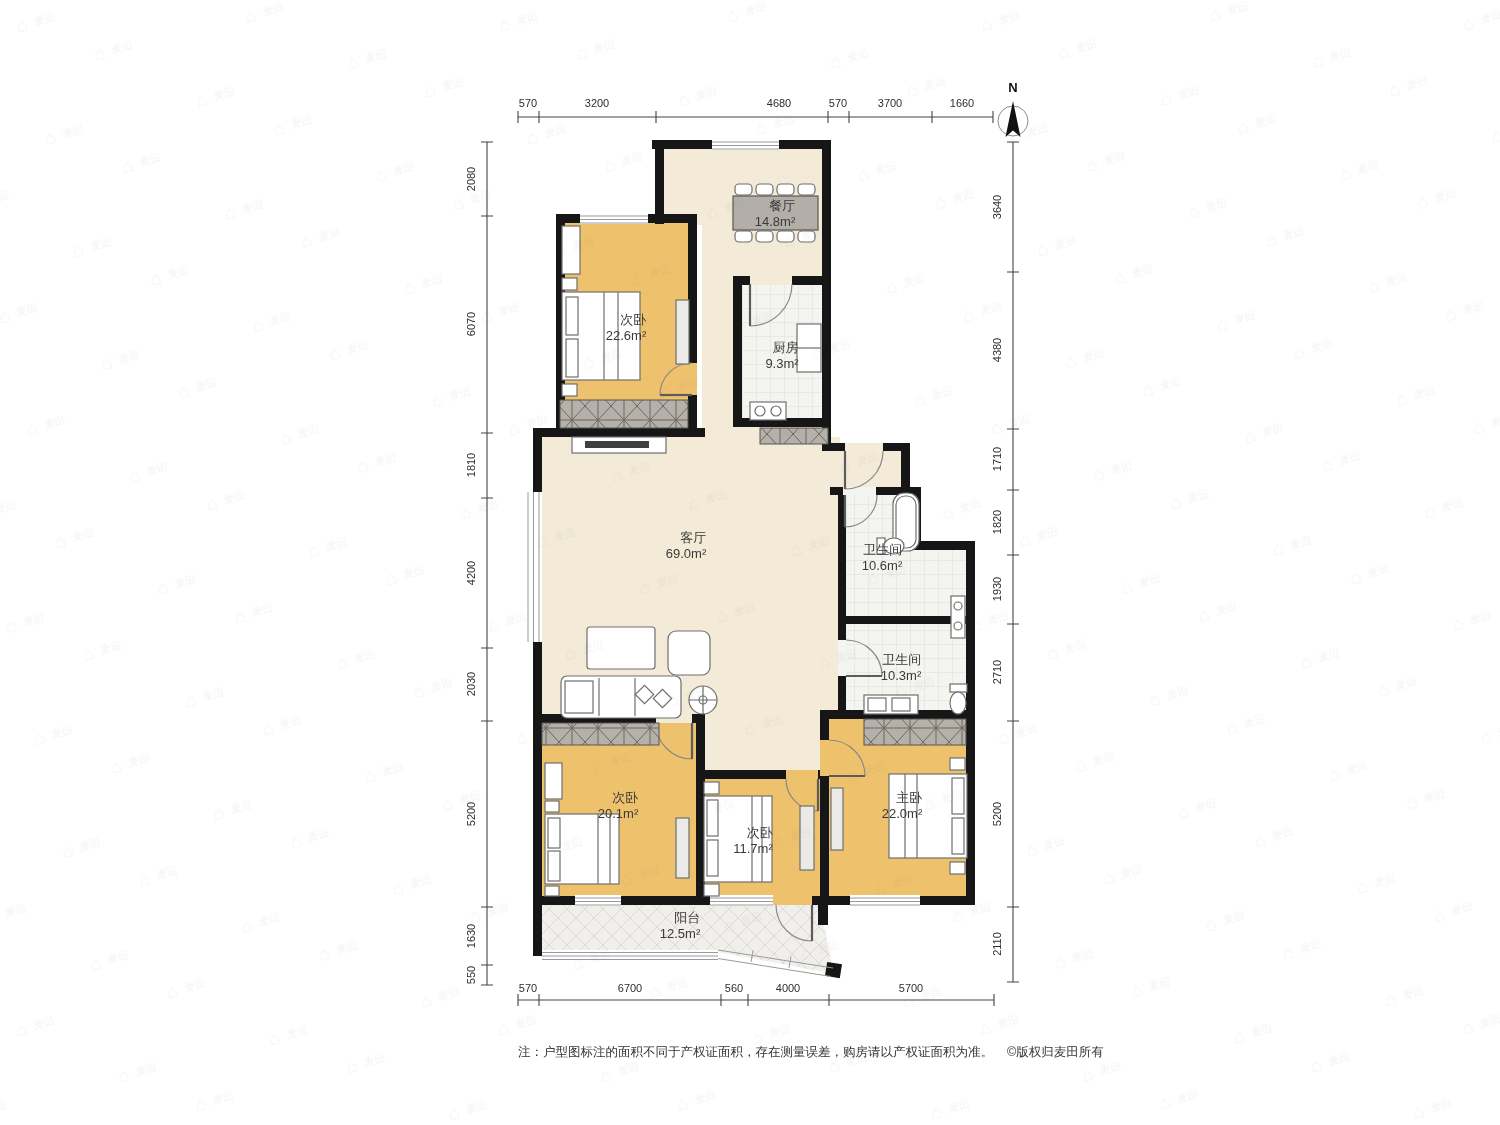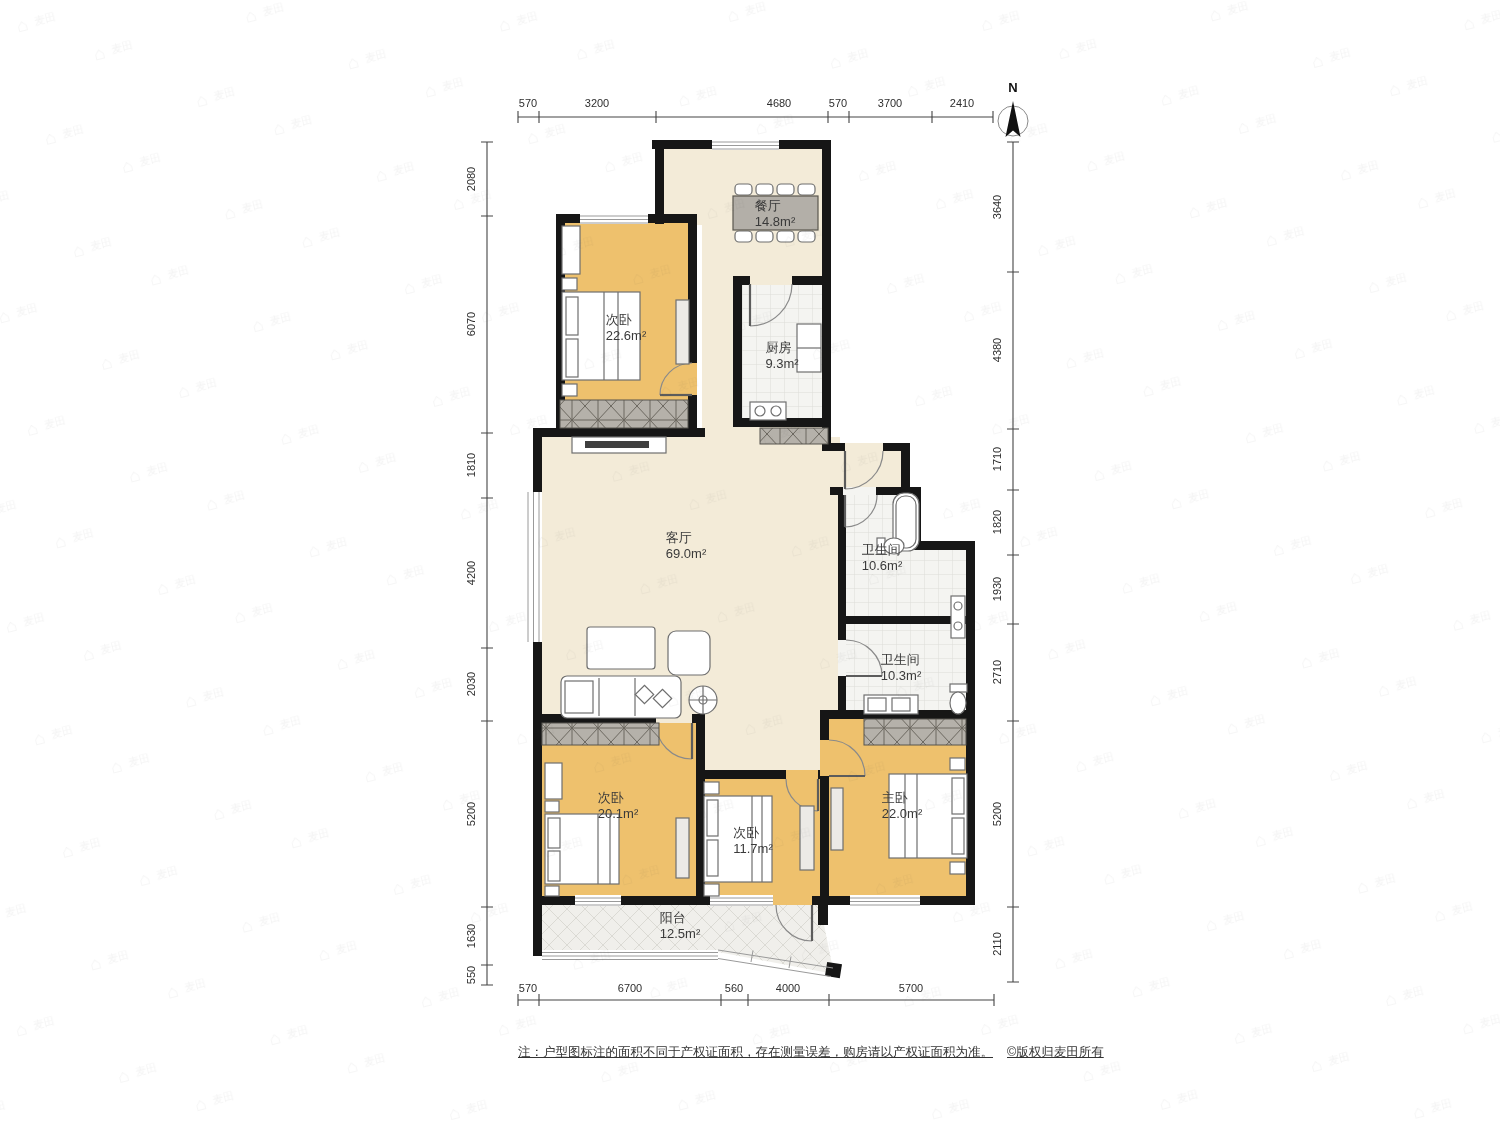--- a/index.html
+++ b/index.html
@@ -2,35 +2,35 @@
 <html><head>
 <meta charset="utf-8">
 <style>
   html,body{margin:0;padding:0;background:#ffffff;}
   .canvas{
     position:relative;width:1500px;height:1125px;background:#fff;overflow:hidden;
     font-family:"Liberation Sans",sans-serif;
   }
   svg.plan{position:absolute;left:0;top:0;}
   .room-label{
-    position:absolute;transform:translate(-50%,0);text-align:left;
+    position:absolute;transform:translate(-50%,0);text-align:right;
     color:#3a3a3a;font-size:13px;line-height:16px;white-space:nowrap;
   }
   .room-label .rname,.room-label .rarea{display:block;}
   .dim{
     position:absolute;font-size:11px;color:#2e2e2e;white-space:nowrap;
   }
   .dim.h{transform:translate(-50%,0);}
   .dim.v{transform:translate(-50%,-50%) rotate(-90deg);}
   .north-label{
     position:absolute;left:1013px;top:80px;transform:translate(-50%,0);
     font-size:13px;font-weight:bold;color:#111;
   }
   .note{
-    position:absolute;left:518px;top:1044px;font-size:12.5px;color:#333;white-space:nowrap;text-decoration:underline;
+    position:absolute;left:518px;top:1044px;font-size:12.5px;color:#333;white-space:nowrap;
   }
   .note .copyright{margin-left:14px;}
 </style>
 </head>
 <body>
 
 <div class="canvas">
 
 <svg class="plan" width="1500" height="1125" viewBox="0 0 1500 1125">
   <defs>
@@ -356,21 +356,21 @@
 <div class="room-label" style="left:680px;top:910px">
   <span class="rname">阳台</span>
   <span class="rarea">12.5m²</span>
 </div>
 
 <span class="dim h" style="left:528px;top:97px">570</span>
 <span class="dim h" style="left:597px;top:97px">3200</span>
 <span class="dim h" style="left:779px;top:97px">4680</span>
 <span class="dim h" style="left:838px;top:97px">570</span>
 <span class="dim h" style="left:890px;top:97px">3700</span>
-<span class="dim h" style="left:962px;top:97px">2410</span>
+<span class="dim h" style="left:962px;top:97px">1660</span>
 
 <span class="dim h" style="left:528px;top:982px">570</span>
 <span class="dim h" style="left:630px;top:982px">6700</span>
 <span class="dim h" style="left:734px;top:982px">560</span>
 <span class="dim h" style="left:788px;top:982px">4000</span>
 <span class="dim h" style="left:911px;top:982px">5700</span>
 
 <span class="dim v" style="left:471px;top:179px">2080</span>
 <span class="dim v" style="left:471px;top:324px">6070</span>
 <span class="dim v" style="left:471px;top:465px">1810</span>

